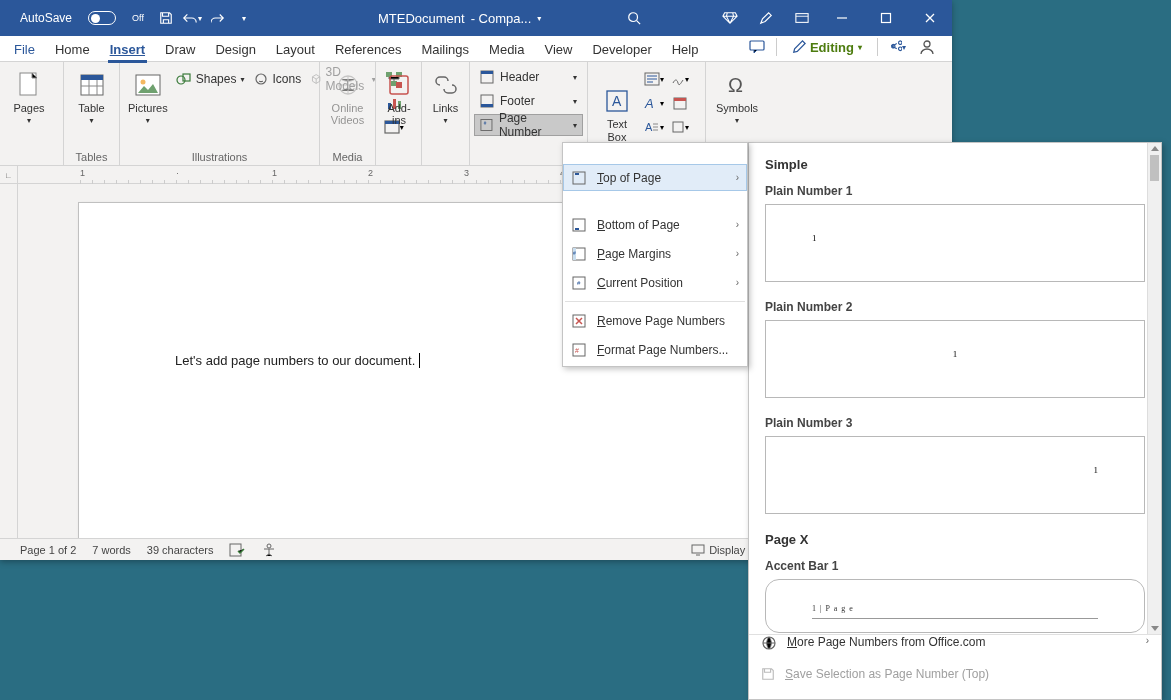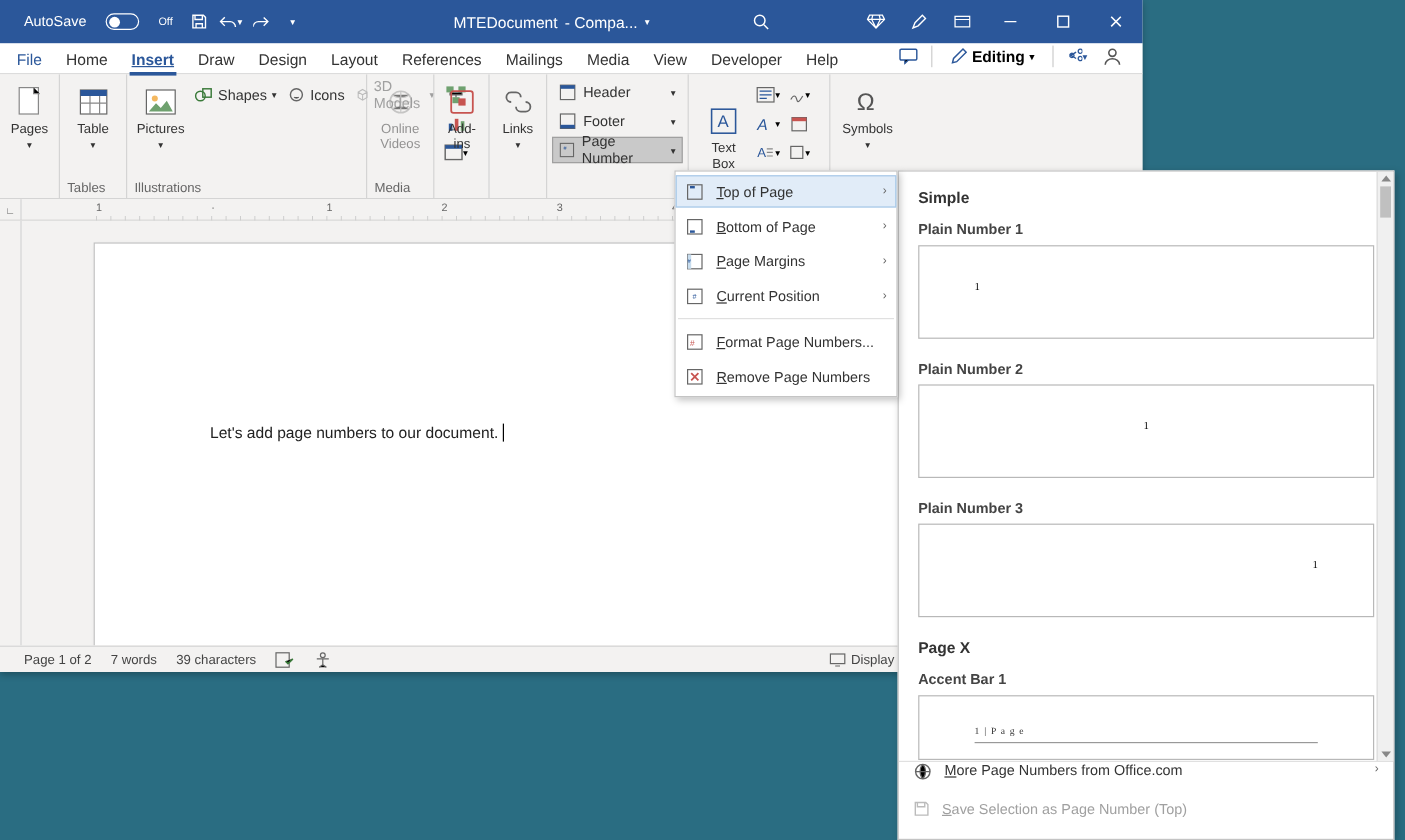--- a/index.html
+++ b/index.html
@@ -21,29 +21,29 @@
   .title-right .win-btn { width: 44px; height: 36px; display: flex; align-items: center; justify-content: center; color: #fff; }
   .title-extra { width: 36px; height: 36px; display: flex; align-items: center; justify-content: center; color: #fff; }
 
   
   .tabs { height: 26px; background: #fff; border-bottom: 1px solid #d4d4d4; display: flex; align-items: flex-start; padding: 0 4px; }
   .tab { padding: 0 10px; height: 26px; display: flex; align-items: center; font-size: 13px; color: #333; }
   .tab.file { color: #2b579a; font-weight: 400; }
   .tab.active { color: #2b579a; font-weight: 600; position: relative; text-decoration: underline; }
   .tab.active::after { content: ""; position: absolute; bottom: -1px; left: 8px; right: 8px; height: 3px; background: #2b579a; }
   .tabs-right { margin-left: auto; display: flex; align-items: center; gap: 4px; padding-right: 8px; }
-  .editing-btn { display: flex; align-items: center; gap: 4px; color: #000000; font-size: 13px; font-weight: 600; padding: 2px 8px; border: 1px solid transparent; }
+  .editing-btn { display: flex; align-items: center; gap: 4px; color: #4d7c0f; font-size: 13px; font-weight: 600; padding: 2px 8px; border: 1px solid transparent; }
   .tab-icon-btn { width: 26px; height: 22px; display: flex; align-items: center; justify-content: center; color: #2b579a; border: 1px solid transparent; }
   .tab-div { width: 1px; height: 18px; background: #ccc; margin: 0 2px; }
 
   
   .ribbon { height: 104px; background: #f3f2f1; border-bottom: 1px solid #d4d4d4; display: flex; }
   .group { border-right: 1px solid #d4d4d4; padding: 4px 6px 0; display: flex; flex-direction: column; }
   .group-body { flex: 1; display: flex; align-items: flex-start; gap: 2px; }
-  .group-label { text-align: left; font-size: 11px; color: #666; padding-bottom: 2px; }
+  .group-label { text-align: center; font-size: 11px; color: #666; padding-bottom: 2px; }
   .big-btn { display: flex; flex-direction: column; align-items: center; justify-content: center; width: 46px; padding: 4px 2px; font-size: 11px; color: #333; gap: 2px; }
   .big-btn .icon-box { width: 30px; height: 30px; display: flex; align-items: center; justify-content: center; }
   .small-row { display: flex; flex-direction: row; gap: 2px; }
   .small-btn { display: flex; align-items: center; gap: 4px; font-size: 12px; color: #333; padding: 2px 4px; height: 22px; }
   .small-btn.disabled { color: #a0a0a0; }
   .splitcol { display: flex; flex-direction: column; gap: 2px; padding-top: 2px; }
   .mini-btn { width: 24px; height: 22px; display: flex; align-items: center; justify-content: center; }
 
   .hf-group { border-right: 1px solid #d4d4d4; padding: 4px 4px 2px; display:flex; flex-direction:column; }
   .hf-body { flex:1; display:flex; flex-direction:column; gap:2px; }
@@ -70,37 +70,37 @@
   .statusbar { position: absolute; bottom: 0; left: 0; right: 0; height: 22px; background: #f3f2f1; border-top: 1px solid #d4d4d4; display: flex; align-items: center; font-size: 11px; color: #444; padding: 0 20px; gap: 16px; }
   .status-right { margin-left: auto; display: flex; align-items: center; gap: 10px; }
   .status-btn { display:flex; align-items:center; gap:4px; }
   .view-btns { display:flex; gap:0; }
   .view-btn { width:26px; height:20px; display:flex; align-items:center; justify-content:center; border:1px solid transparent; }
   .view-btn.active { background:#d0d0d0; border:1px solid #a0a0a0; }
 
   
   .submenu { position: absolute; left: 562px; top: 142px; width: 186px; background: #fff; border: 1px solid #c4c4c4; box-shadow: 2px 2px 6px rgba(0,0,0,.25); z-index: 10; padding: 2px 0; }
   .submenu-item { display: flex; align-items: center; height: 29px; padding: 0 8px; font-size: 12px; color: #333; gap: 10px; }
-  .submenu-item.hover { background: #e1ecf8; border: 1px solid #a6c8e8; padding: 12px 7px; height: 27px; margin: 1px 0; }
+  .submenu-item.hover { background: #e1ecf8; border: 1px solid #a6c8e8; padding: 12px 7px; height: 27px; margin: 19px 0; }
   .submenu-item .arrow { margin-left: auto; font-size: 10px; color: #666; }
   .submenu-sep { height: 1px; background: #e0e0e0; margin: 4px 2px; }
   .submenu-icon { width: 16px; height: 16px; display:flex; align-items:center; justify-content:center; }
   .ul { text-decoration: underline; }
 
   
   .gallery { position: absolute; left: 748px; top: 142px; width: 414px; height: 558px; background: #fff; border: 1px solid #c4c4c4; box-shadow: 2px 2px 6px rgba(0,0,0,.25); z-index: 9; display:flex; flex-direction:column; }
   .gallery-scroll { flex: 1; overflow: auto; padding: 14px 16px 0; position:relative; }
   .gallery-cat { font-size: 13px; font-weight: 600; color: #333; margin-bottom: 12px; }
   .gallery-item-label { font-size: 12px; font-weight: 600; color: #444; margin-bottom: 6px; }
   .gallery-preview { border: 1px solid #b8b8b8; height: 78px; margin-bottom: 18px; position: relative; background: #fff; }
   .gallery-preview .num { position: absolute; font-family: "Times New Roman", serif; font-size: 9px; }
   .gallery-preview.pn1 .num { left: 46px; top: 28px; }
   .gallery-preview.pn2 .num { left: 50%; top: 28px; transform: translateX(-50%); }
   .gallery-preview.pn3 .num { right: 46px; top: 28px; }
-  .gallery-preview.accent { height: 54px; margin-bottom: 14px; }
+  .gallery-preview.accent { height: 54px; margin-bottom: 14px; border-radius: 14px; }
   .gallery-preview.accent .hr { position:absolute; left:46px; right:46px; top:38px; height:1px; background:#999; }
   .gallery-preview.accent .txt { position:absolute; left:46px; top:24px; font-size:8px; color:#333; font-family:"Times New Roman",serif; letter-spacing:1px; }
   .gallery-footer { border-top: 1px solid #e0e0e0; }
   .gallery-foot-item { display:flex; align-items:flex-start; height: 32px; padding: 0 12px; gap: 10px; font-size: 12px; color:#333; }
   .gallery-foot-item.disabled { color:#a0a0a0; }
   .gallery-foot-item .arrow { margin-left:auto; font-size:10px; color:#666; }
 
   
   .ext-scroll { position:absolute; right:0; top:0; width:14px; background:#f0f0f0; border-left:1px solid #ddd; }
   .ext-scroll-thumb { position:absolute; top:12px; left:2px; right:2px; height:26px; background:#c0c0c0; }
@@ -227,21 +227,21 @@
       <div class="tab-icon-btn">
           <svg width="16" height="16" viewBox="0 0 16 16">
             <circle cx="8" cy="5" r="3" fill="none" stroke="#555" stroke-width="1.3"></circle>
             <path fill="none" stroke="#555" stroke-width="1.3" d="M2 15c0-3 3-5 6-5s6 2 6 5"></path>
           </svg>
         </div>
     </div>
   </div>
 
   <div class="ribbon">
-    <div class="group" style="width:50px">
+    <div class="group" style="width:64px">
       <div class="group-body">
         <div class="big-btn">
           <div class="icon-box">
               <svg width="24" height="28" viewBox="0 0 24 28">
                 <rect x="3" y="2" width="16" height="22" fill="#fff" stroke="#888"></rect>
                 <path stroke="#888" d="M15 2v5h5"></path>
               </svg>
             </div>
           <span>Pages</span>
           <span class="chev">▾</span>
@@ -597,33 +597,33 @@
         </svg>
       </span>
     <span><span class="ul">C</span>urrent Position</span>
     <span class="arrow">›</span>
   </div>
   <div class="submenu-sep"></div>
   <div class="submenu-item">
     <span class="submenu-icon">
         <svg width="14" height="14" viewBox="0 0 14 14">
           <rect x="1" y="1" width="12" height="12" fill="none" stroke="#666"></rect>
-          <text x="3" y="10" font-size="7" fill="#c75450">#</text>
-        </svg>
-      </span>
-    <span><span class="ul">F</span>ormat Page Numbers...</span>
+          <path stroke="#c75450" stroke-width="1.5" d="M4 4l6 6M10 4l-6 6"></path>
+        </svg>
+      </span>
+    <span><span class="ul">R</span>emove Page Numbers</span>
   </div>
   <div class="submenu-item">
     <span class="submenu-icon">
         <svg width="14" height="14" viewBox="0 0 14 14">
           <rect x="1" y="1" width="12" height="12" fill="none" stroke="#666"></rect>
-          <path stroke="#c75450" stroke-width="1.5" d="M4 4l6 6M10 4l-6 6"></path>
-        </svg>
-      </span>
-    <span><span class="ul">R</span>emove Page Numbers</span>
+          <text x="3" y="10" font-size="7" fill="#c75450">#</text>
+        </svg>
+      </span>
+    <span><span class="ul">F</span>ormat Page Numbers...</span>
   </div>
 </div>
 
 <div class="gallery">
   <div class="gallery-scroll">
     <div class="ext-scroll" style="top:0; bottom:0; right:0; height:auto">
       <svg width="14" height="12" style="position:absolute;top:0">
           <path fill="#888" d="M7 3l4 5H3z"></path>
         </svg>
       <div class="ext-scroll-thumb"></div>

